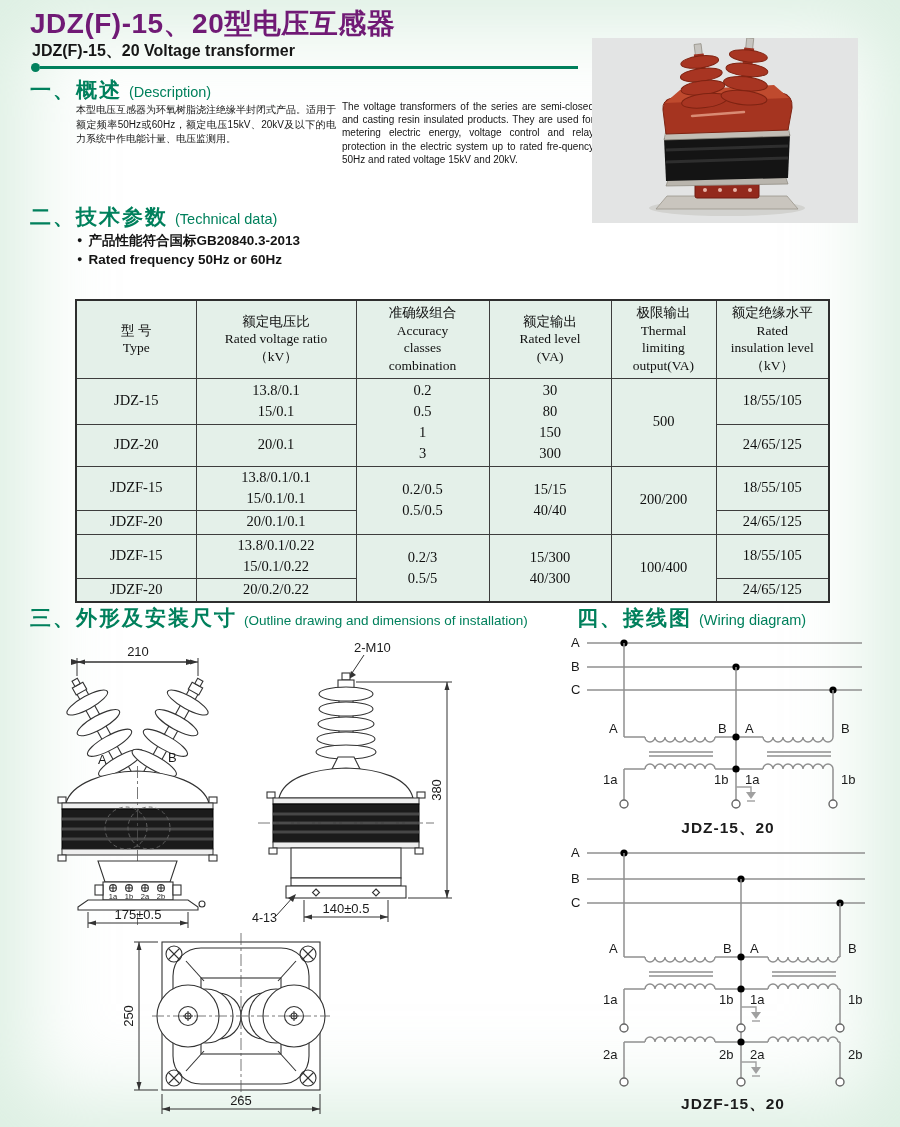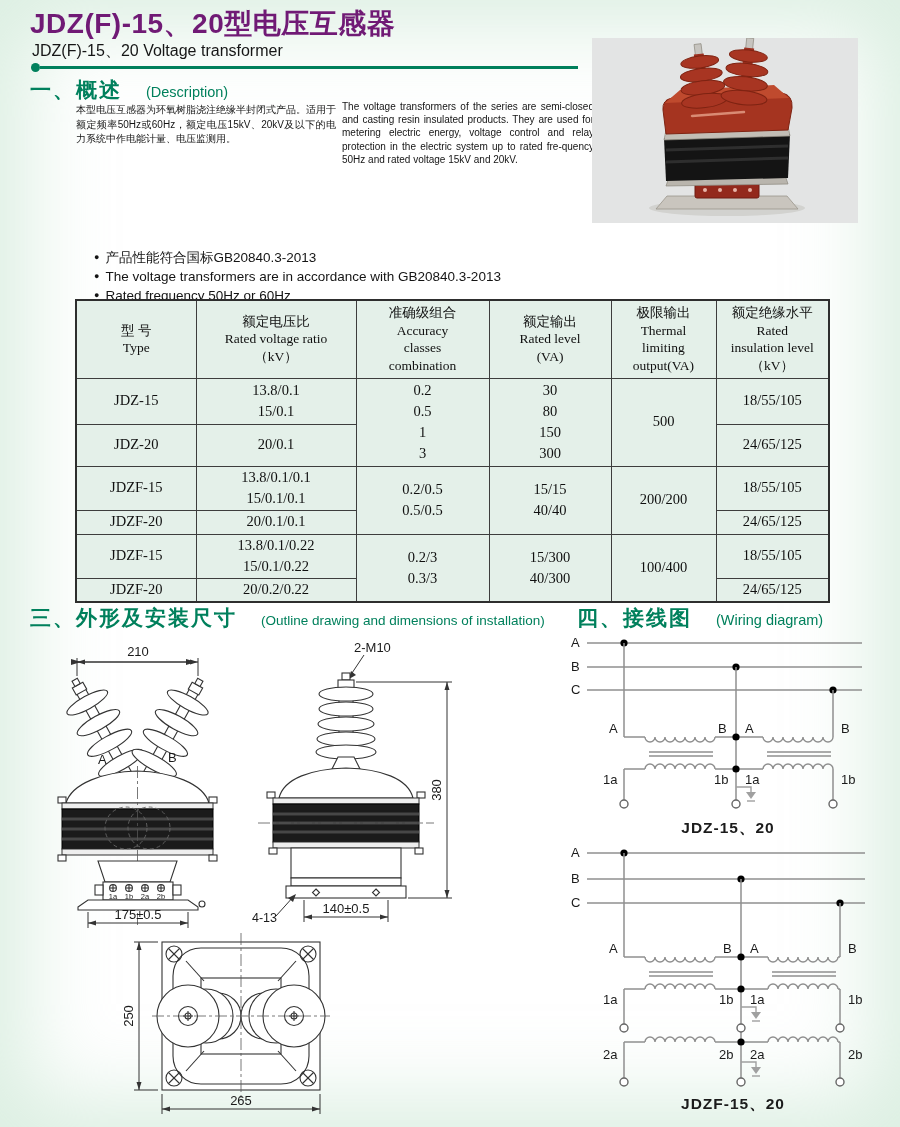--- a/index.html
+++ b/index.html
@@ -1,28 +1,28 @@
 <!DOCTYPE html>
 <html><head>
 <meta charset="utf-8">
 <style>
   html,body{margin:0;padding:0;background:#9a9a9a;}
   .page{position:relative;width:900px;height:1127px;background:#ffffff;overflow:hidden;
         font-family:"Liberation Sans",sans-serif;color:#111;
         box-shadow:inset 0 0 80px 28px rgba(186,224,198,.5);}
   .abs{position:absolute;}
   .title{left:30px;top:5px;font-size:28px;font-weight:bold;color:#701a75;letter-spacing:.5px;}
-  .subtitle{left:32px;top:41px;font-size:16px;color:#161616;}
+  .subtitle{left:32px;top:41px;font-size:16px;color:#161616;font-weight:bold;}
   .rule{left:40px;top:66px;width:538px;height:3px;background:#00805c;}
   .rule-dot{left:31px;top:63px;width:9px;height:9px;border-radius:50%;background:#00805c;}
-  .sec{display:flex;align-items:baseline;gap:24px;color:#00805c;white-space:nowrap;}
+  .sec{display:flex;align-items:baseline;gap:7px;color:#00805c;white-space:nowrap;}
   .sec .zh{font-size:21px;font-weight:bold;letter-spacing:2px;}
   .sec .en{font-size:14.5px;font-weight:normal;}
   .desc{font-size:10px;line-height:1.45;text-align:justify;color:#141414;}
-  .bullets{margin:18px;padding:0;list-style:none;font-size:13.5px;line-height:19px;color:#141414;}
+  .bullets{margin:1px;padding:0;list-style:none;font-size:13.5px;line-height:19px;color:#141414;font-weight:bold;}
   .bullets li::before{content:"●";font-size:9px;vertical-align:2px;margin-right:6px;}
   table.spec{border-collapse:collapse;table-layout:fixed;background:#e4f0e9;
              font-family:"Liberation Serif",serif;color:#101010;}
   table.spec th,table.spec td{border:1px solid #3d3d3d;text-align:center;vertical-align:middle;
              white-space:pre-line;padding:0 2px;}
   table.spec{border:2px solid #2e2e2e;}
   table.spec th{font-weight:normal;font-size:13.5px;line-height:1.3;}
   table.spec td{font-size:14.5px;line-height:1.45;}
   .photo{left:592px;top:38px;width:266px;height:185px;background:#e3e4e4;}
   svg{display:block;}
@@ -88,24 +88,27 @@
         <rect x="-3.5" y="-12" width="7" height="13" fill="#c7c4bf" stroke="#8d887e" stroke-width="0.7"></rect>
         <rect x="-5" y="-2" width="10" height="54" fill="#9e3020"></rect>
         <ellipse cx="0" cy="6" rx="19" ry="6" fill="#a83522" stroke="#7e2312"></ellipse>
         <ellipse cx="0" cy="20" rx="21" ry="6.5" fill="#a83522" stroke="#7e2312"></ellipse>
         <ellipse cx="0" cy="34" rx="22" ry="7" fill="#a83522" stroke="#7e2312"></ellipse>
         <ellipse cx="0" cy="48" rx="23" ry="7" fill="#a83522" stroke="#7e2312"></ellipse>
       </g>
     </svg>
   </div>
 
+  <div class="abs sec" style="left:30px;top:203px;">
+    <span class="zh"><span>二、</span><span>技术参数</span></span>
+    <span class="en">(Technical data)</span>
+  </div>
 
   <ul class="abs bullets" style="left:76px;top:230px;">
     <li>产品性能符合国标GB20840.3-2013</li>
-    <li>The voltage transformers are in accordance with GB20840.3-2013</li>
     <li>Rated frequency 50Hz or 60Hz</li>
   </ul>
 
   <table class="spec abs" style="left:75px;top:299px;width:753px;">
     <colgroup>
         <col style="width:120px">
         <col style="width:160px">
         <col style="width:133px">
         <col style="width:122px">
         <col style="width:105px">
@@ -168,21 +171,21 @@
     <tr style="height:24px">
       <td>JDZF-20</td>
       <td>20/0.1/0.1</td>
       <td>24/65/125</td>
     </tr>
     <tr style="height:44px">
       <td>JDZF-15</td>
       <td>13.8/0.1/0.22
 15/0.1/0.22</td>
       <td rowspan="2">0.2/3
-0.3/3</td>
+0.5/5</td>
       <td rowspan="2">15/300
 40/300</td>
       <td rowspan="2">100/400</td>
       <td>18/55/105</td>
     </tr>
     <tr style="height:24px">
       <td>JDZF-20</td>
       <td>20/0.2/0.22</td>
       <td>24/65/125</td>
     </tr>

